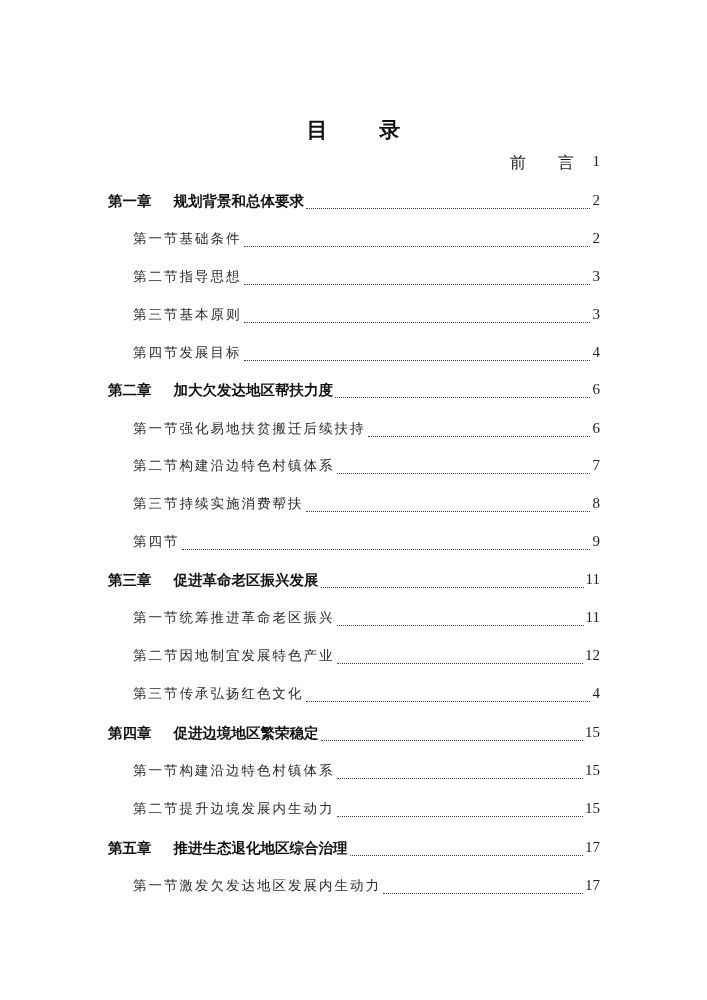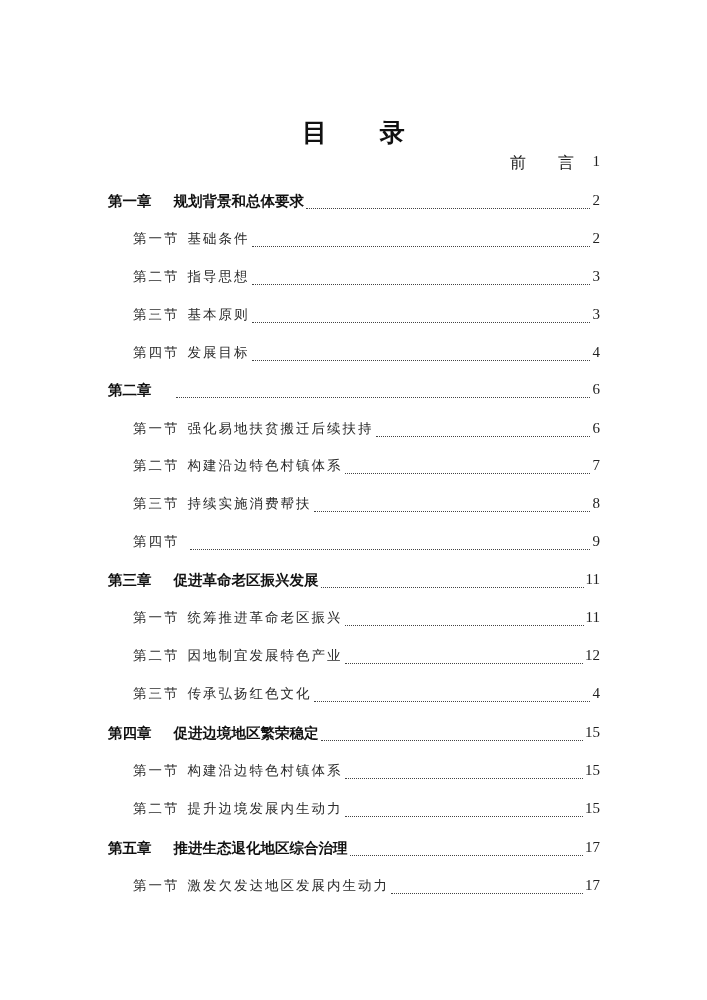--- a/index.html
+++ b/index.html
@@ -1,29 +1,29 @@
 <!DOCTYPE html>
 <html><head>
 <meta charset="utf-8">
 <style>
   html, body { margin: 0; padding: 0; background: #ffffff; }
   body { width: 707px; height: 1000px; position: relative; overflow: hidden; color: #1a1a1a; }
   .title {
     position: absolute; left: 0; width: 707px; top: 116px; text-align: center;
-    font-family: "DejaVu Sans", sans-serif; font-weight: bold; font-size: 25px;
+    font-family: "DejaVu Sans", sans-serif; font-weight: bold; font-size: 21px;
     letter-spacing: 22px; text-indent: 22px; color: #111;
   }
   .toc { position: absolute; left: 0; top: 0; width: 707px; }
   .row {
     position: absolute; display: flex; align-items: flex-start; right: 107px; height: 22px;
   }
   .row.chapter { left: 108px; font-family: "DejaVu Sans", sans-serif; font-weight: bold; font-size: 14.5px; color: #111; }
   .row.section { left: 133px; font-family: "DejaVu Serif", serif; font-size: 13.5px; color: #2a2a2a; letter-spacing: 2px; }
   .row .label { white-space: nowrap; }
-  .row .num-label { white-space: nowrap; margin-right: 8px; }
+  .row .num-label { white-space: nowrap; }
   .row.chapter .num-label { margin-right: 22px; }
   .row .leader {
     flex: 1; margin: 0 2px; height: 1px; align-self: flex-end; margin-bottom: 5px;
     border-bottom: 1.5px dotted #444;
   }
   .row .page {
     font-family: "Liberation Serif", serif; font-weight: normal; font-size: 15px;
     letter-spacing: 0; color: #222; min-width: 8px; text-align: right;
   }
   .row.preface .label { letter-spacing: 14px; }
@@ -66,20 +66,21 @@
   </div>
   <div class="row section" style="top:344px">
     <span class="num-label">第四节</span>
     <span class="label">发展目标</span>
     <span class="leader"></span>
     <span class="page">4</span>
   </div>
 
   <div class="row chapter" style="top:381px">
     <span class="num-label">第二章</span>
+    <span class="label">加大欠发达地区帮扶力度</span>
     <span class="leader"></span>
     <span class="page">6</span>
   </div>
   <div class="row section" style="top:420px">
     <span class="num-label">第一节</span>
     <span class="label">强化易地扶贫搬迁后续扶持</span>
     <span class="leader"></span>
     <span class="page">6</span>
   </div>
   <div class="row section" style="top:457px">

